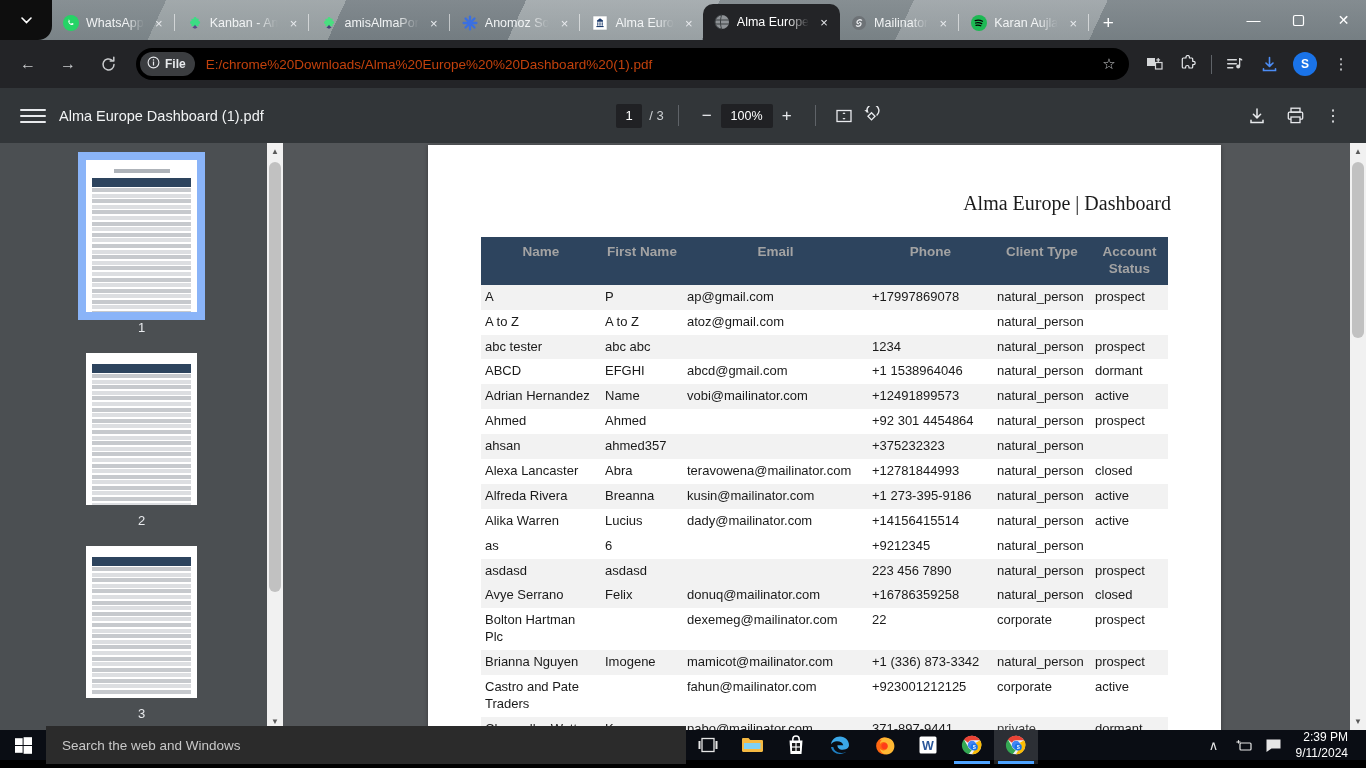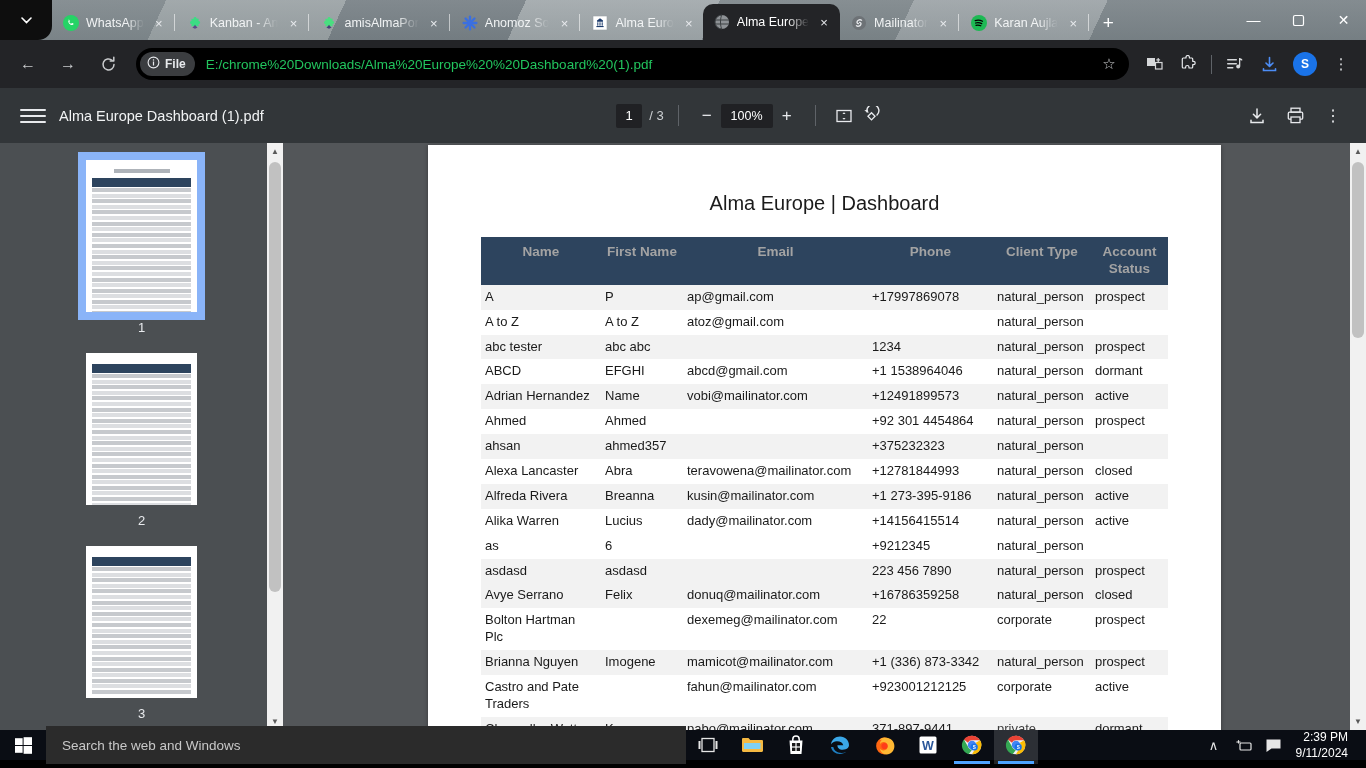--- a/index.html
+++ b/index.html
@@ -63,21 +63,21 @@
   .omnibox {
     flex: 1 1 auto; height: 32px; background: #000; border-radius: 16px;
     display: flex; align-items: center; padding: 0 6px 0 4px; margin: 0 8px;
     min-width: 0;
   }
   .filechip {
     display: flex; align-items: center; gap: 5px; height: 24px;
     padding: 0 9px 0 7px; border-radius: 12px; background: #3b3d40;
     color: #e8eaed; font-size: 12px; font-weight: bold; flex: 0 0 auto;
   }
-  .urltext { color: #22c55e; font-size: 13.5px; margin-left: 11px; white-space: nowrap;
+  .urltext { color: #c2410c; font-size: 13.5px; margin-left: 11px; white-space: nowrap;
              overflow: hidden; flex: 1 1 auto; }
   .star { width: 28px; color: #c9cbcd; font-size: 15px; text-align: center; flex:0 0 28px;}
   .tbicon { width: 34px; height: 32px; color: #d6d8da; display: flex; align-items: center;
             justify-content: center; font-size: 15px; flex: 0 0 34px; }
   .tbdiv { width:1px; height:19px; background:#5f6368; margin:0 6px; flex:0 0 1px; }
   .avatar { width: 24px; height: 24px; border-radius: 50%; background: #1a73e8; color: #fff;
             font-size: 12px; font-weight: bold; display: flex; align-items: center;
             justify-content: center; margin: 0 7px; flex: 0 0 24px; }
 
   
@@ -122,22 +122,22 @@
   .sb-down { position:absolute; bottom:0; left:0; }
   .sb-thumb { position:absolute; left:2px; top: 19px; width: 12px; height: 430px;
               background: #c1c1c1; border-radius: 6px; }
 
   .pagearea { position: absolute; left: 283px; top: 0; width: 1083px; height: 587px; }
   .page {
     position: absolute; left: 145px; top: 2px; width: 793px; min-height: 585px;
     background: #fff; box-shadow: 0 1px 4px rgba(0,0,0,.35);
     padding: 47px 50px 0;
   }
-  .doc-title { text-align: center; font-size: 20px; color: #1b1b1b; margin-bottom: 22px;
-               font-family: Liberation Sans, sans-serif; }
+  .doc-title { text-align: right; font-size: 20px; color: #1b1b1b; margin-bottom: 22px;
+               font-family: Liberation Serif, serif; }
 
   table.data { width: 687px; border-collapse: collapse; table-layout: fixed; margin: 0 auto; }
   table.data thead th {
     background: #2d445e; color: #a3a3a3; font-size: 13.5px; font-weight: bold;
     padding: 7px 4px; text-align: center; vertical-align: top; line-height: 1.25;
   }
   table.data td {
     font-size: 13px; color: #1a1a1a; padding: 4px 5px 4px 4px; vertical-align: top;
     line-height: 1.3; text-align: left; white-space: normal; word-break: break-word;
   }

